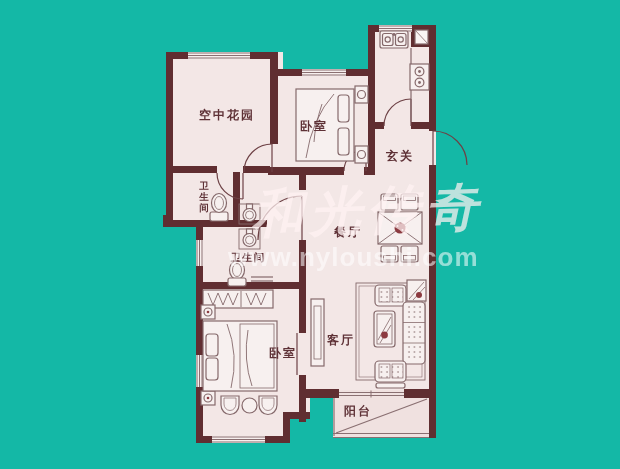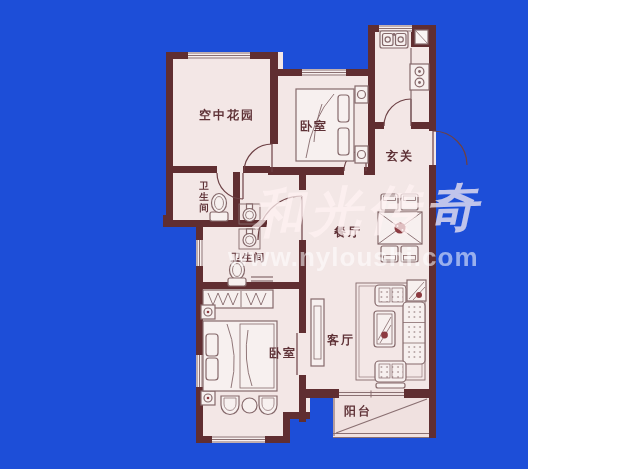--- a/index.html
+++ b/index.html
@@ -1,18 +1,18 @@
 <!DOCTYPE html>
 <html><head>
 <meta charset="utf-8">
 <style>
   html,body{margin:0;padding:0;}
   .stage{
-    width:528px;height:469px;position:relative;overflow:hidden;
-    background:#1d4ed8;
+    width:620px;height:469px;position:relative;overflow:hidden;
+    background:#14b8a6;
     font-family:"Liberation Sans","DejaVu Sans",sans-serif;
   }
   svg{display:block}
   .room-label{
     fill:#5e3136;font-weight:bold;font-size:12px;letter-spacing:2px;
     font-family:"Liberation Sans","DejaVu Sans",sans-serif;
   }
   .room-label-sm{
     fill:#5e3136;font-weight:bold;font-size:10.5px;letter-spacing:1px;
     font-family:"Liberation Sans","DejaVu Sans",sans-serif;

